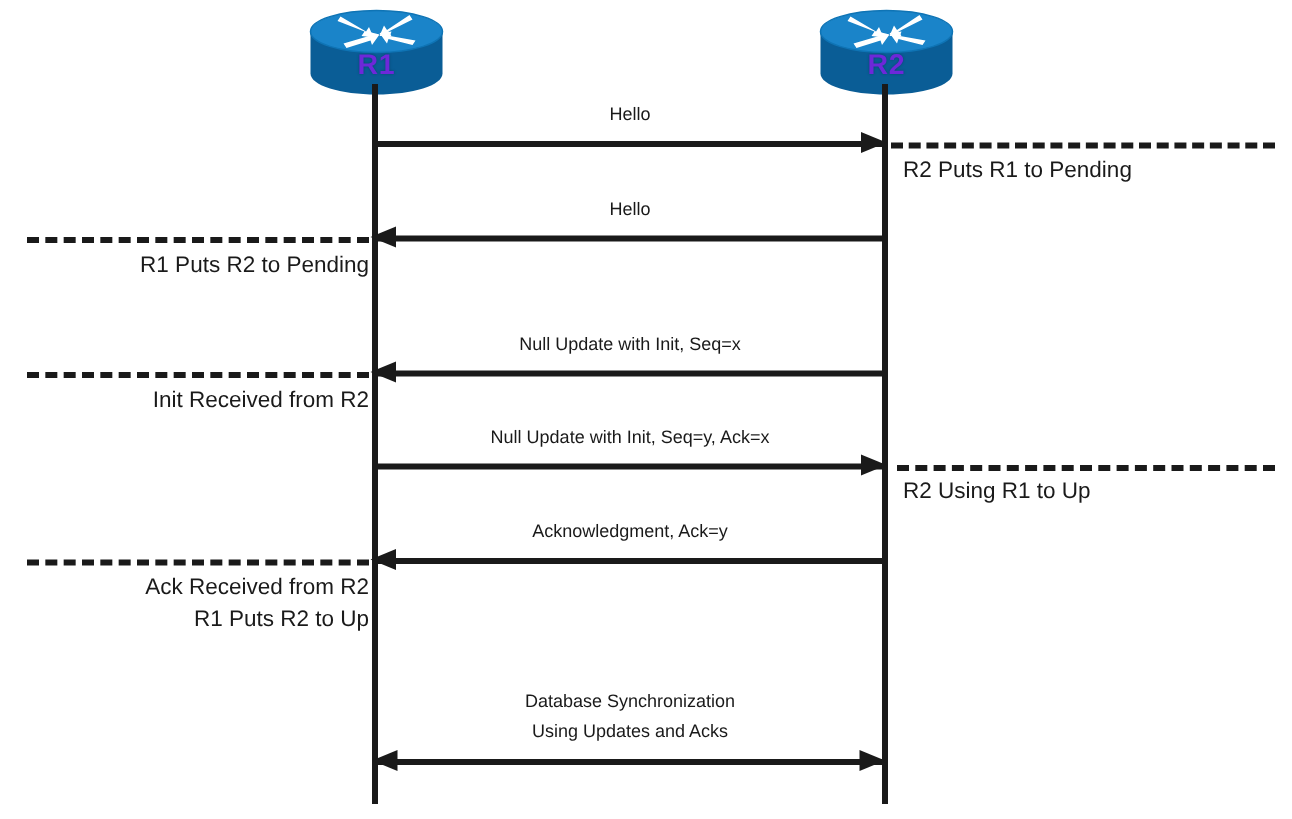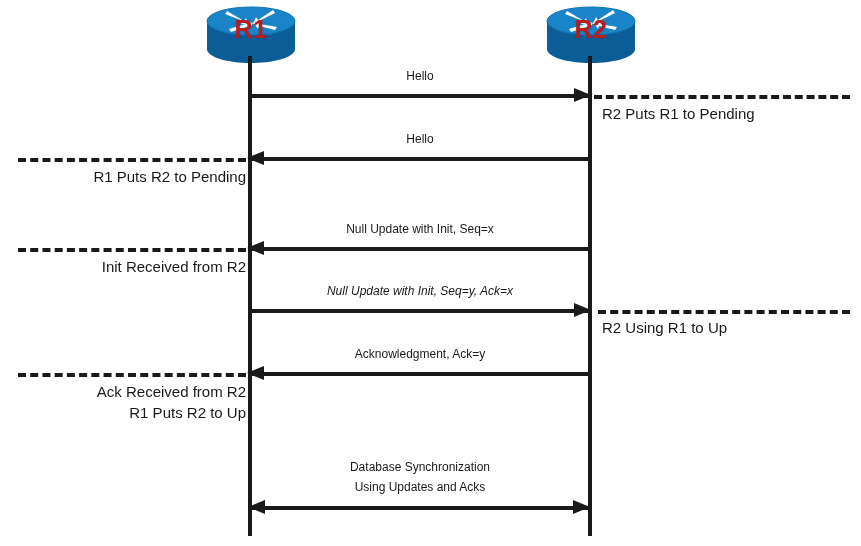--- a/index.html
+++ b/index.html
@@ -22,24 +22,24 @@
   .router {
     position: absolute;
     width: 92px;
     height: 60px;
   }
   .router svg { display: block; }
   .router-label {
     position: absolute;
     left: 0;
     right: 0;
-    bottom: 23px;
+    bottom: 12px;
     text-align: center;
-    color: #b91c1c;
-    font-size: 25px;
+    color: #6d28d9;
+    font-size: 19px;
     font-weight: bold;
     letter-spacing: .5px;
     line-height: 1;
     text-shadow: 0 0 2px rgba(0,0,0,.25);
     pointer-events: none;
   }
   
   .lifeline {
     position: absolute;
     width: 4px;
@@ -162,21 +162,21 @@
   <div class="msg" style="left:248px; top:246px; width:340px;">
     <div class="shaft"></div>
     <div class="head left"></div>
   </div>
 
   <div class="dashline" style="left:18px; top:248px; width:228px;"></div>
   <div class="note rt" style="left:0px; top:256px; width:246px;">
     <div>Init Received from R2</div>
   </div>
 
-  <div class="msg-label" style="left:252px; top:281px; width:336px;font-style:italic;">Null Update with Init, Seq=y, Ack=x</div>
+  <div class="msg-label" style="left:252px; top:281px; width:336px;">Null Update with Init, Seq=y, Ack=x</div>
   <div class="msg" style="left:250px; top:308px; width:340px;">
     <div class="shaft"></div>
     <div class="head right"></div>
   </div>
 
   <div class="dashline" style="left:598px; top:310px; width:252px;"></div>
   <div class="note lt" style="left:602px; top:317px;">
     <div>R2 Using R1 to Up</div>
   </div>
 

